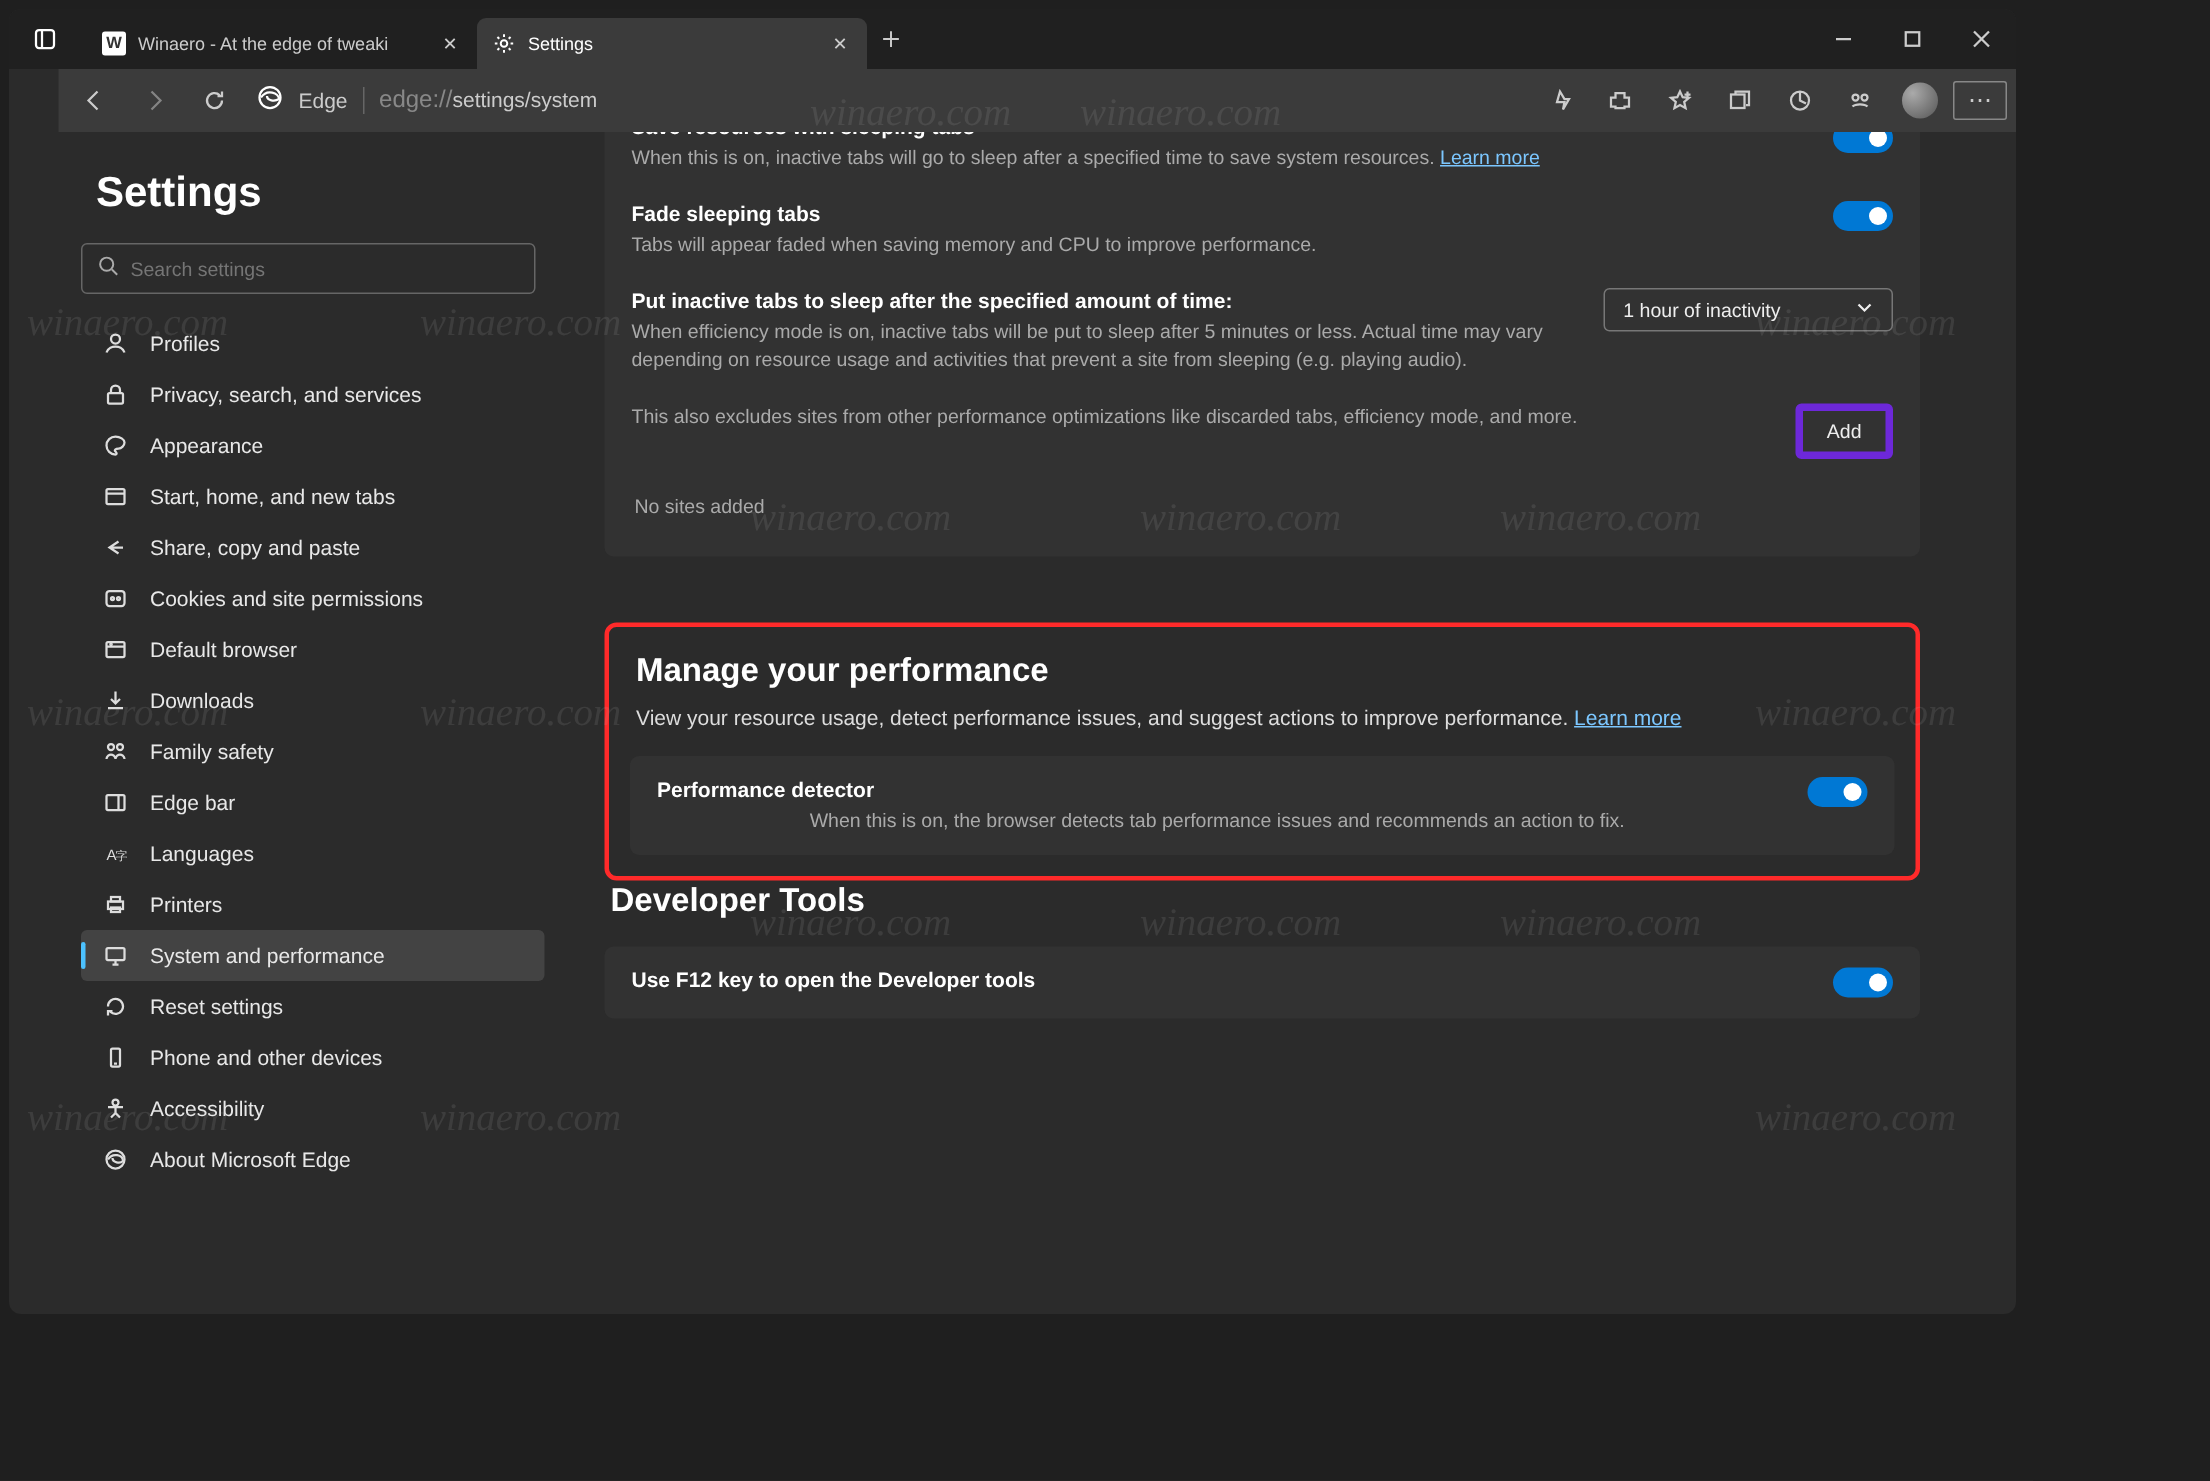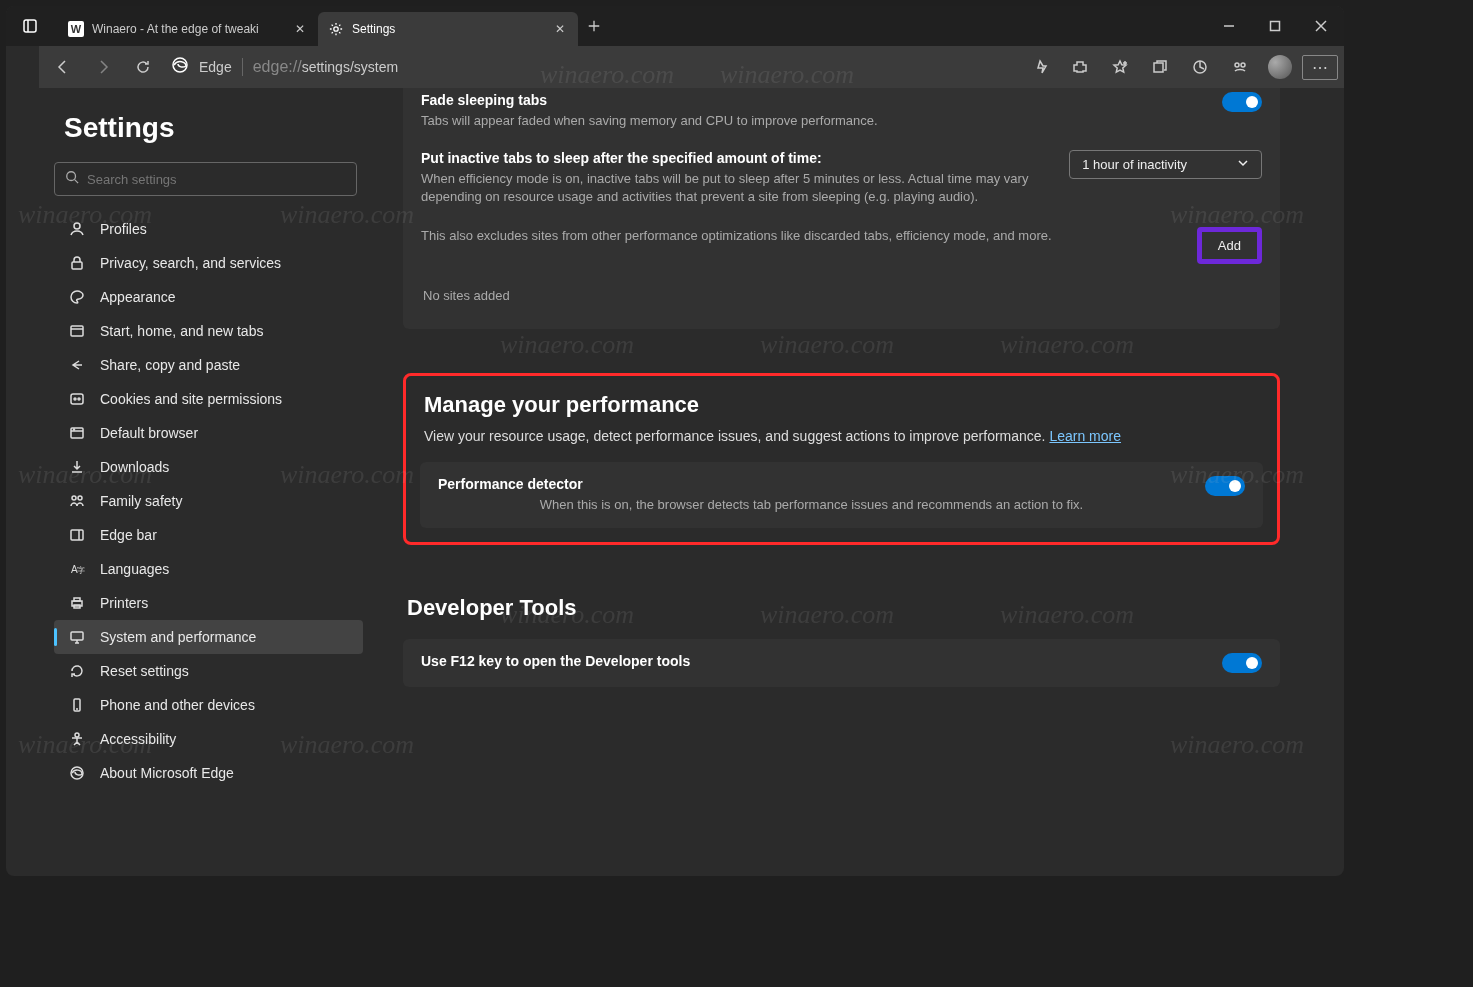--- a/index.html
+++ b/index.html
@@ -52,21 +52,21 @@
 .link { color:#7cc7ff; text-decoration:underline; cursor:pointer;}
 .toggle { width:40px; height:20px; background:#0078d4; border-radius:10px; position:relative; flex-shrink:0;}
 .toggle::after { content:""; width:12px; height:12px; background:#fff; border-radius:50%; position:absolute; right:4px; top:4px;}
 .right-ctrl { margin-left:auto; flex-shrink:0;}
 .select-pill { border:1px solid #777; border-radius:4px; padding:6px 12px; display:flex; align-items:center; gap:50px; font-size:13px; color:#eee;}
 .add-btn { border:5px solid #6d28d9; border-radius:4px; padding:6px 16px; font-size:13px; color:#eee;}
 .no-sites { padding:8px 20px; margin-top:6px; font-size:13px; color:#aaa;}
 .section-h2 { font-size:22px; font-weight:600; padding-left:4px; margin-bottom:10px;}
 .section-sub { font-size:14px; color:#ddd; padding-left:4px; margin-bottom:18px;}
 .card-setting { background:#323232; border-radius:6px; padding:14px 18px; display:flex; align-items:flex-start; gap:20px;}
-.highlight-box { border:3px solid #ff2a2a; border-radius:8px; padding: 16px 14px 14px 14px; margin-bottom:50px;}
+.highlight-box { border:3px solid #ff2a2a; border-radius:8px; padding: 16px 14px 14px 14px; }
 .first-card { background:#323232; border-radius:6px; padding:0 0 18px 0; margin-top:-6px;}
 svg { stroke: currentColor; fill:none; stroke-width:1.5;}
 .wm { position:absolute; color:rgba(200,200,200,0.12); font-size:26px; font-style:italic; pointer-events:none; font-family:Georgia,serif;}
 </style>
 </head>
 <body>
 
 <div class="window">
 
   <div class="titlebar">
@@ -355,20 +355,29 @@
               </svg>
             </span>
             <span>About Microsoft Edge</span>
           </li>
       </ul>
     </div>
 
     <div class="main">
 
       <div class="first-card">
+        <div class="setting-row" style="padding-top:0;">
+          <div style="flex:1">
+            <div class="st-title" style="margin-top:-6px;">Save resources with sleeping tabs</div>
+            <div class="st-desc"><span>When this is on, inactive tabs will go to sleep after a specified time to save system resources. </span><span class="link">Learn more</span></div>
+          </div>
+          <div class="right-ctrl">
+              <div class="toggle"></div>
+            </div>
+        </div>
         <div class="setting-row">
           <div style="flex:1">
             <div class="st-title">Fade sleeping tabs</div>
             <div class="st-desc">Tabs will appear faded when saving memory and CPU to improve performance.</div>
           </div>
           <div class="right-ctrl">
               <div class="toggle"></div>
             </div>
         </div>
         <div class="setting-row">

